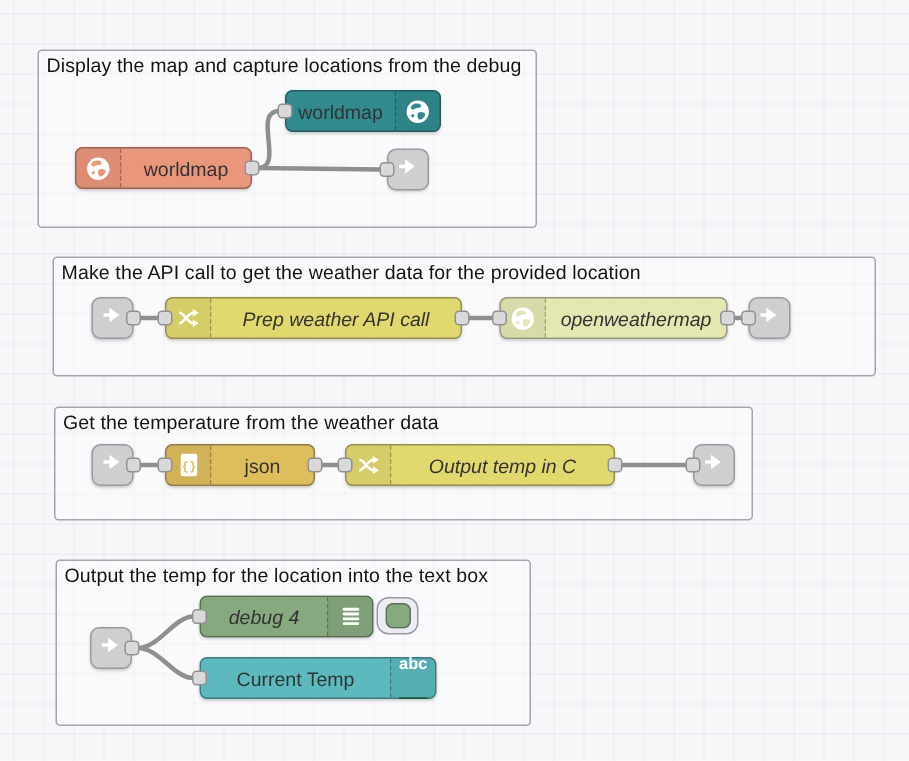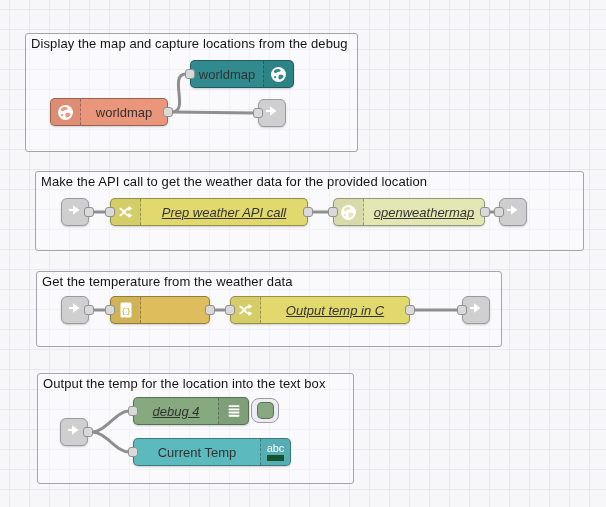--- a/index.html
+++ b/index.html
@@ -27,21 +27,21 @@
     position:absolute;height:28px;box-sizing:border-box;
     border:1px solid rgba(0,0,0,0.34);border-radius:5px;
     display:flex;align-items:stretch;
     box-shadow:0 1px 2px rgba(0,0,0,0.18);
     font-size:13px;color:var(--label,#333);
   }
   .node .label{
     flex:1;display:flex;align-items:center;justify-content:center;
     padding:12px 6px;white-space:nowrap;overflow:hidden;
   }
-  .node.italic .label{font-style:italic;text-decoration:underline;}
+  .node.italic .label{font-style:italic;}
   .icon-region{
     width:29px;flex:none;display:flex;align-items:center;justify-content:center;
     background:rgba(0,0,0,0.055);
   }
   .icon-region.left{border-right:1px dashed rgba(0,0,0,0.28);border-radius:4px 0 0 4px;}
   .icon-region.right{border-left:1px dashed rgba(0,0,0,0.28);border-radius:0 4px 4px 0;}
   .link-node{
     position:absolute;width:28px;height:28px;box-sizing:border-box;
     background:var(--link-fill,#cfcfcf);border:1px solid #9a9aa2;border-radius:6px;
     display:flex;align-items:center;justify-content:center;
@@ -57,22 +57,22 @@
   .toggle{
     position:absolute;right:-31px;top:0px;width:28px;height:25px;box-sizing:border-box;
     background:#edebf3;border:1px solid #9a9aa3;border-radius:8px;
     display:flex;align-items:center;justify-content:center;
   }
   .toggle-inner{
     width:17px;height:17px;box-sizing:border-box;border-radius:5px;
     background:#87a980;border:1px solid rgba(0,0,0,0.32);
   }
   .abc-glyph{
-    color:#fff;font-weight:normal;font-size:11px;line-height:11px;
-    border-bottom:6px solid #14532d;padding-bottom:1px;
+    color:#fff;font-weight:bold;font-size:11px;line-height:11px;
+    border-bottom:1px solid #14532d;padding-bottom:16px;
   }
 </style>
 </head>
 <body>
 
 <div id="flow-canvas" style="--bg: #f7f7fa; --grid: #e8e8f0; --wire: #8f8f8f; --port-fill: #d9d9d9; --port-border: #919191; --link-fill: #cfcfcf; --label: #333333;">
   <div id="groups-layer">
       <div class="group" style="left: 25px; top: 33px; width: 333px; height: 119px;">
         <span class="group-title">Display the map and capture locations from the debug</span>
       </div>
@@ -177,20 +177,21 @@
           </svg></span>
         <div class="port out"></div>
       </div>
       <div class="node" style="left: 110px; top: 296px; width: 100px; background: rgb(222, 189, 92);">
         <div class="icon-region left" style="color: rgb(222, 189, 92);">
           <svg width="16" height="16" viewBox="0 0 16 16">
             <rect x="2.5" y="0.5" width="11" height="15" rx="1.5" fill="#fff"></rect>
             <text x="8" y="11" text-anchor="middle" font-size="8" font-weight="bold" fill="currentColor" font-family="Liberation Mono, monospace">{}</text>
           </svg>
         </div>
+        <div class="label">json</div>
         <div class="port in"></div>
         <div class="port out"></div>
       </div>
       <div class="node italic" style="left: 230px; top: 296px; width: 180px; background: rgb(226, 217, 110); justify-content: center;">
         <div class="icon-region left" style="color: rgb(226, 217, 110);">
           <svg width="16" height="16" viewBox="0 0 16 16">
             <path d="M1.5 4.5 C5 4.5 7 11.5 11 11.5" stroke="#fff" stroke-width="1.8" fill="none"></path>
             <path d="M1.5 11.5 C5 11.5 7 4.5 11 4.5" stroke="#fff" stroke-width="1.8" fill="none"></path>
             <path d="M10.5 2 L14.5 4.5 L10.5 7 Z" fill="#fff"></path>
             <path d="M10.5 9 L14.5 11.5 L10.5 14 Z" fill="#fff"></path>

